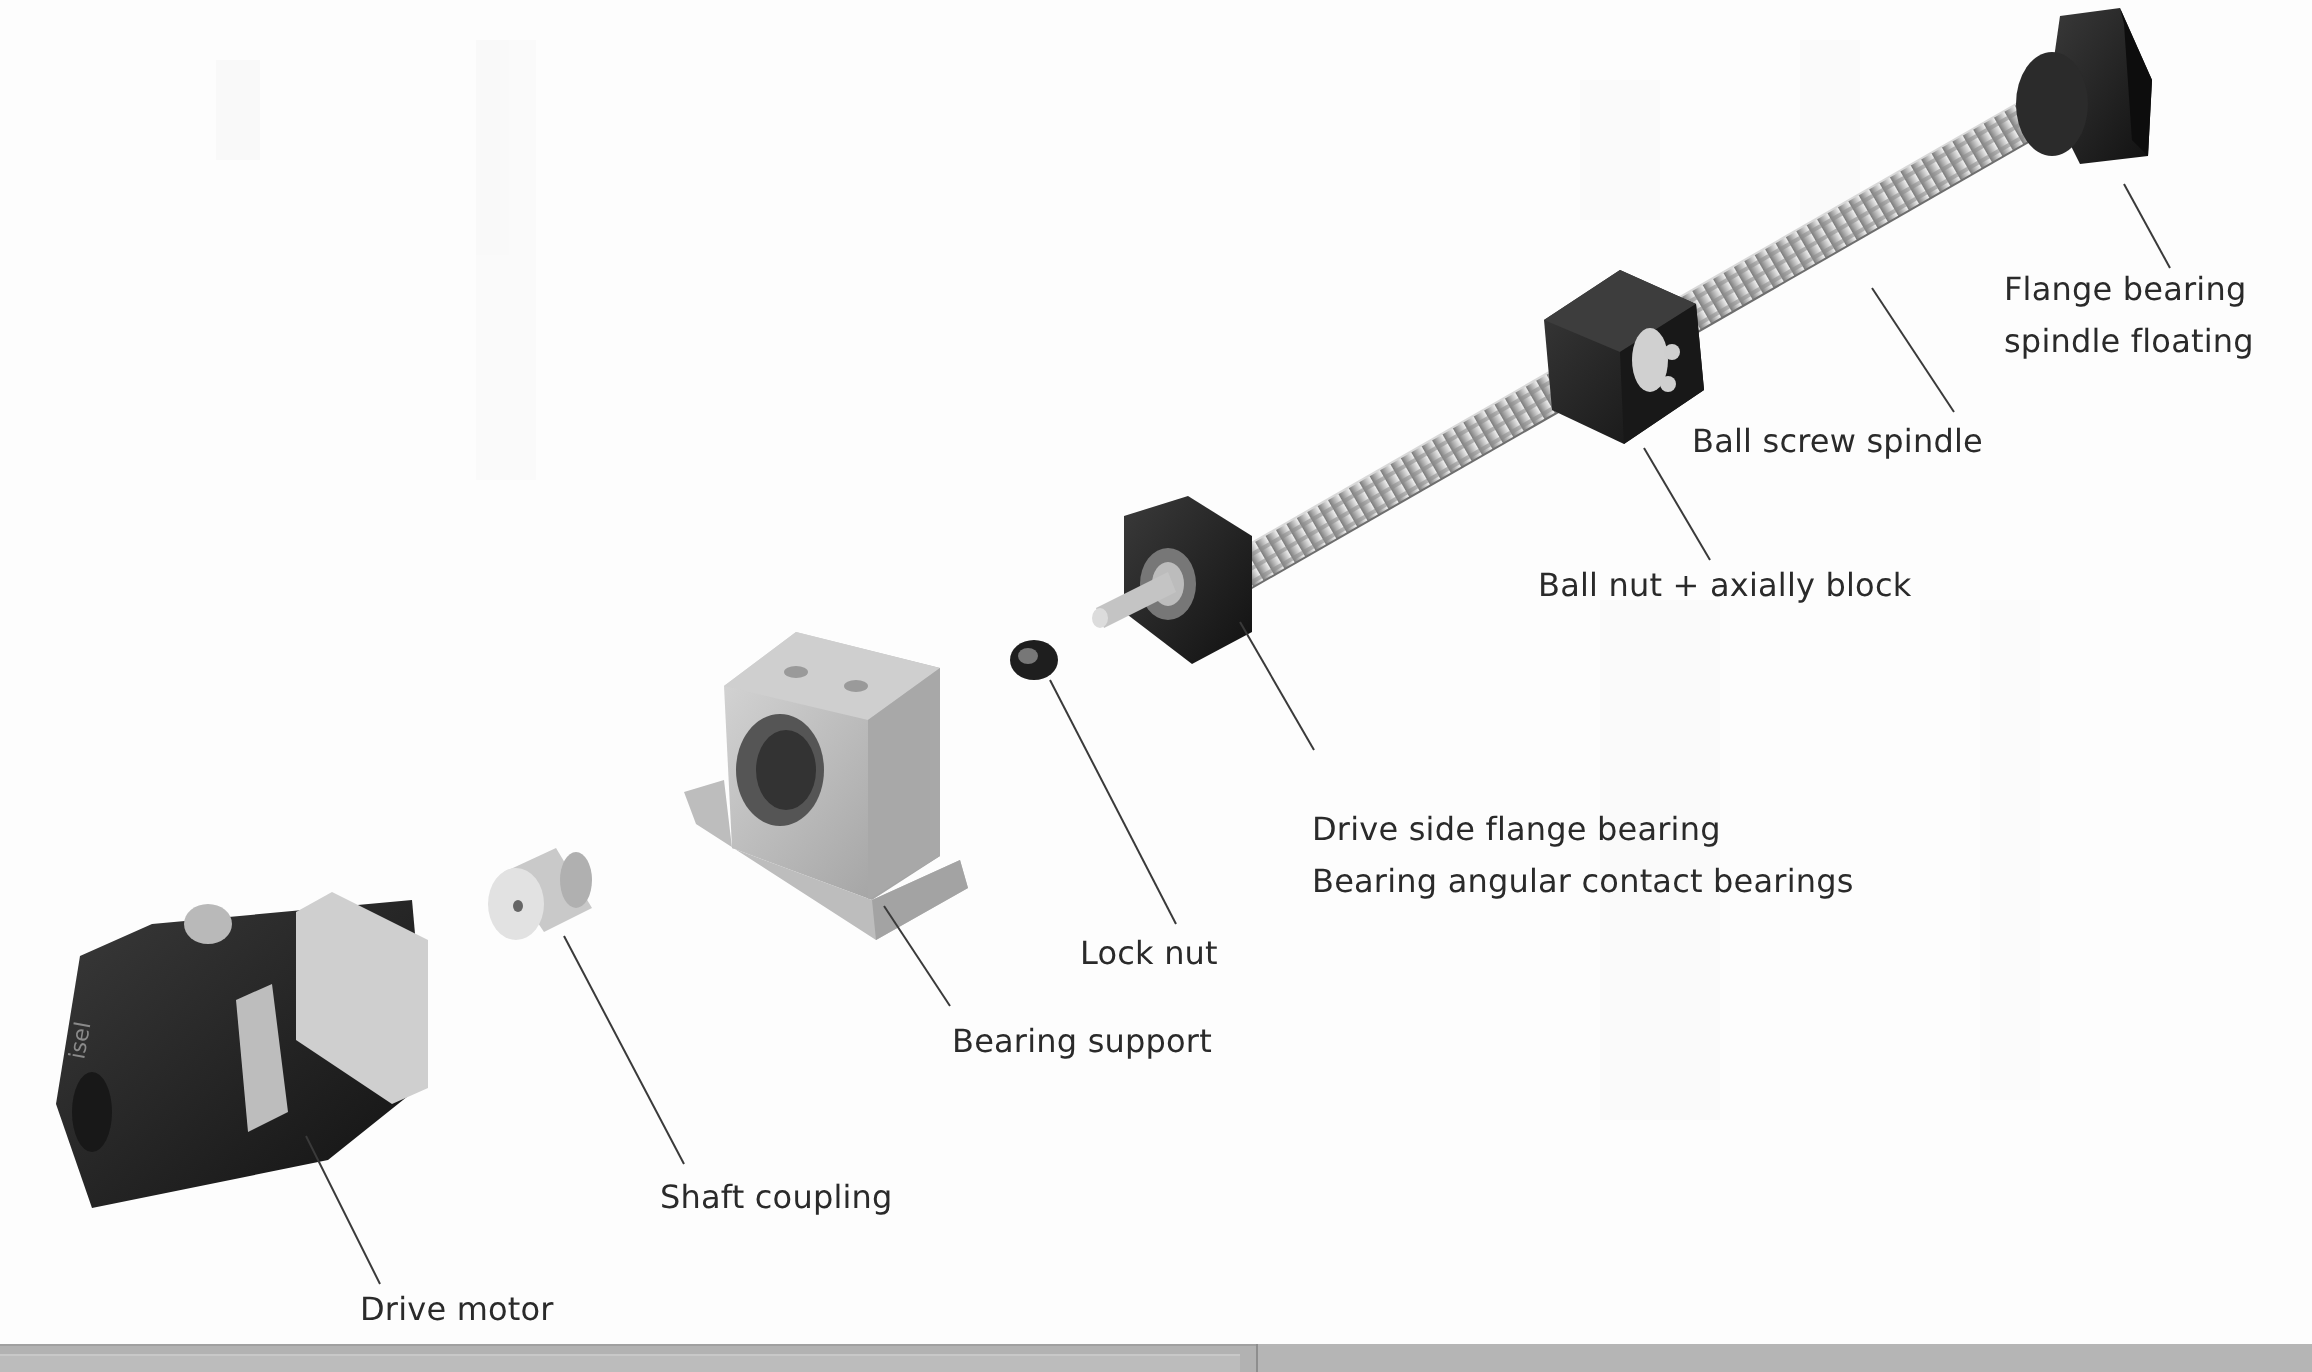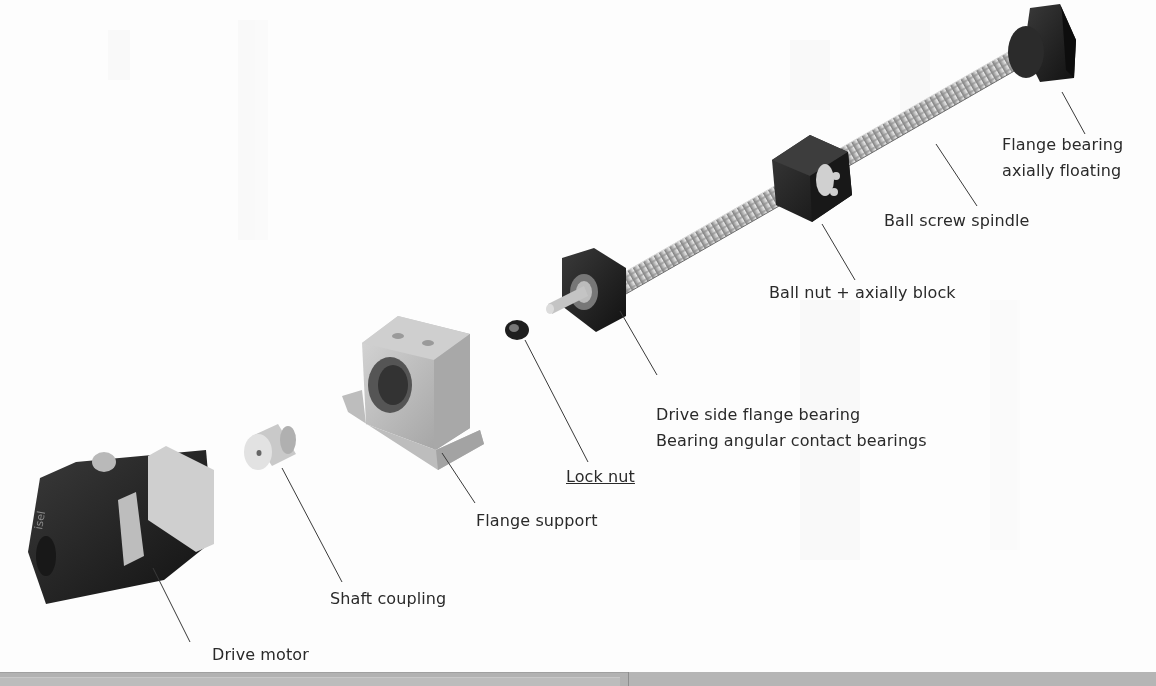--- a/index.html
+++ b/index.html
@@ -125,42 +125,42 @@
       <line x1="620" y1="311" x2="657" y2="375"></line>
       <line x1="525" y1="340" x2="588" y2="462"></line>
       <line x1="442" y1="453" x2="475" y2="503"></line>
       <line x1="282" y1="468" x2="342" y2="582"></line>
       <line x1="153" y1="568" x2="190" y2="642"></line>
     </g>
   </svg>
 
   <div class="label" style="left:1002px; top:132px;">
     <div>Flange bearing</div>
-    <div>axially floating</div>
+    <div>spindle floating</div>
   </div>
-  <div class="label" style="left:884px; top:208px;">
+  <div class="label" style="left:846px; top:208px;">
     <div>Ball screw spindle</div>
   </div>
   <div class="label" style="left:769px; top:280px;">
     <div>Ball nut + axially block</div>
   </div>
   <div class="label" style="left:656px; top:378px;margin-top:24px;">
     <div>Drive side flange bearing</div>
     <div>Bearing angular contact bearings</div>
   </div>
-  <div class="label" style="left:566px; top:464px;text-decoration:underline;">
+  <div class="label" style="left:540px; top:464px;">
     <div>Lock nut</div>
   </div>
   <div class="label" style="left:476px; top:508px;">
-    <div>Flange support</div>
+    <div>Bearing support</div>
   </div>
   <div class="label" style="left:330px; top:586px;">
     <div>Shaft coupling</div>
   </div>
-  <div class="label" style="left:180px; top:642px;margin-left:32px;">
+  <div class="label" style="left:180px; top:642px;">
     <div>Drive motor</div>
   </div>
 </div>
 
 <div id="bottom-bar">
   <div class="seg-left">
       <div class="inner"></div>
     </div>
   <div class="seg-right"></div>
 </div>

